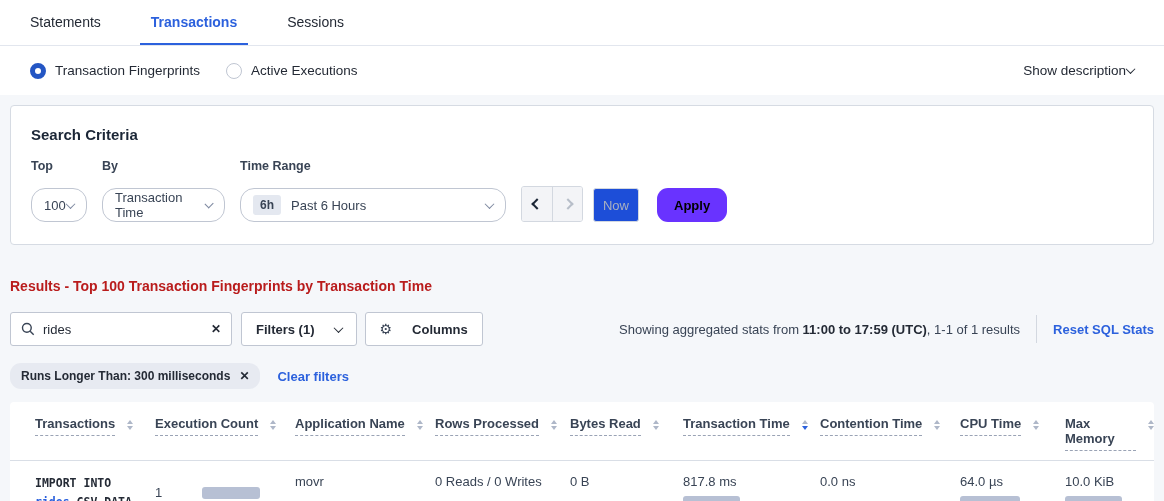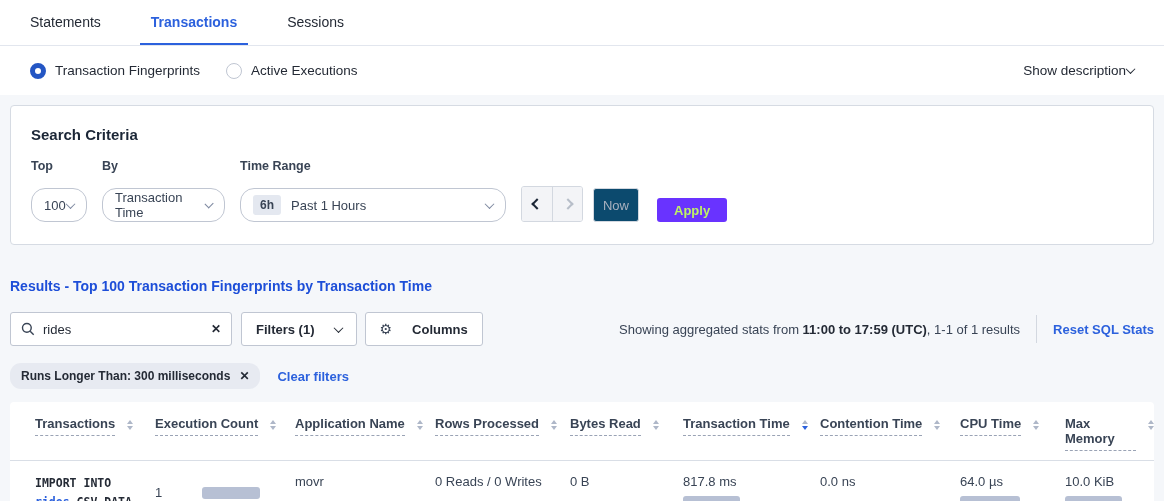--- a/index.html
+++ b/index.html
@@ -92,32 +92,32 @@
   }
   .arrow-btn {
     width:30px; height:34px; background:#f3f4f7; display:flex;
     align-items:center; justify-content:center; cursor:pointer;
   }
   .arrow-btn + .arrow-btn { border-left:1px solid #d3d8e0; }
   .chev-left, .chev-right { width:8px; height:8px; display:inline-block; border-style:solid; border-width:0; }
   .chev-left { border-left:2.2px solid #1b2636; border-bottom:2.2px solid #1b2636; transform:rotate(45deg); }
   .chev-right { border-right:2.2px solid #b7bec9; border-top:2.2px solid #b7bec9; transform:rotate(45deg); }
   .now-btn {
-    height:34px; width:46px; background:#0c4a6e; border:1px solid #d3d8e0; border-radius:3px;
+    height:34px; width:46px; background:#1d4ed8; border:1px solid #d3d8e0; border-radius:3px;
     color:#a9b1bf; font-size:13px; display:flex; align-items:center; justify-content:center;
     margin-right:18px; cursor:default;
   }
   .apply-btn {
-    height:24px; padding:0 17px; background:#6933ff; border:none; border-radius:3px;
-    color:#bef264; font-size:13px; font-weight:bold; cursor:pointer;
+    height:34px; padding:0 17px; background:#6933ff; border:none; border-radius:11px;
+    color:#000000; font-size:13px; font-weight:bold; cursor:pointer;
     font-family:"Liberation Sans", sans-serif;
   }
   
   .results { padding:0 10px; }
-  .results-heading { font-size:14px; font-weight:bold; color:#1d4ed8; margin:33px 0 18px 0; }
+  .results-heading { font-size:14px; font-weight:bold; color:#b91c1c; margin:33px 0 18px 0; }
   .controls-row { display:flex; align-items:center; }
   .search-box {
     width:222px; height:34px; border:1px solid #c0c6d2; border-radius:3px; background:#fff;
     display:flex; align-items:center; padding:0 10px; margin-right:9px;
   }
   .search-box input {
     border:none; outline:none; flex:1; font-size:13px; color:#242a35; min-width:0;
     font-family:"Liberation Sans", sans-serif; background:transparent; margin-left:8px;
   }
   .clear-x { color:#242a35; font-size:12px; cursor:pointer; font-weight:bold; }
@@ -211,21 +211,21 @@
       <div class="field-label">By</div>
       <div class="select select-by">
         <span>Transaction Time</span>
         <span class="chev"></span>
       </div>
     </div>
     <div class="field">
       <div class="field-label">Time Range</div>
       <div class="select select-time">
         <span class="time-badge">6h</span>
-        <span>Past 1 Hours</span>
+        <span>Past 6 Hours</span>
         <span class="chev"></span>
       </div>
     </div>
     <div class="arrow-group">
       <div class="arrow-btn">
         <span class="chev-left"></span>
       </div>
       <div class="arrow-btn">
         <span class="chev-right"></span>
       </div>

